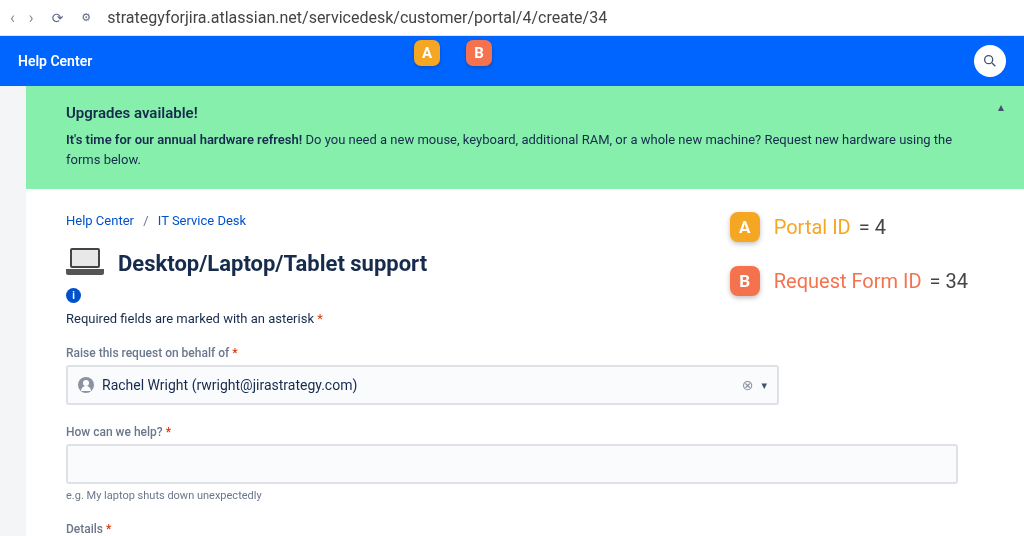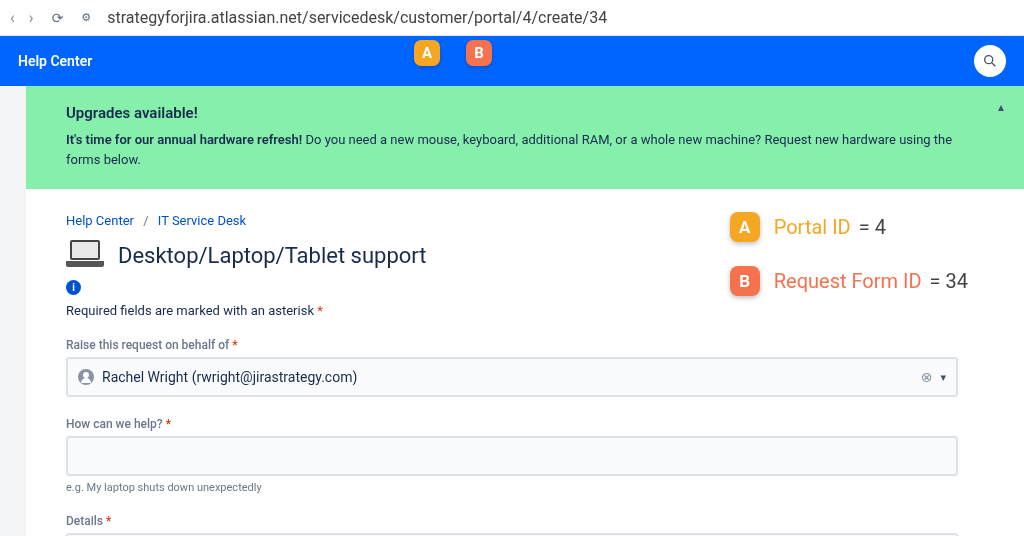--- a/index.html
+++ b/index.html
@@ -14,35 +14,35 @@
 .help-link{color:#fff;font-weight:600;font-size:14px}
 .search-circle{width:32px;height:32px;background:#fff;border-radius:50%;display:flex;align-items:center;justify-content:center;cursor:pointer}
 .search-circle svg{width:16px;height:16px}
 .page-wrap{background:#fff;margin-left:26px;min-height:460px;position:relative}
 .banner{background:#86efac;padding:18px 40px 20px;position:relative}
 .banner h3{color:#172b4d;font-size:15px;font-weight:600;margin-bottom:8px}
 .banner-text{color:#172b4d;font-size:13px;line-height:1.5}
 .banner-text b{font-weight:600}
 .banner-collapse{position:absolute;right:20px;top:14px;color:#42526e;font-size:12px;cursor:pointer}
 .content{padding:24px 40px}
-.breadcrumb{font-size:13px;margin-bottom:12px}
+.breadcrumb{font-size:13px;margin-bottom:20px}
 .breadcrumb a{color:#0052cc;text-decoration:none}
 .breadcrumb .sep{color:#6b778c;margin:0 6px}
 .title-row{display:flex;align-items:center;gap:14px;margin-bottom:10px}
 .laptop-icon{width:38px;height:30px;position:relative}
 .laptop-icon .screen{width:30px;height:20px;border:2px solid #444;background:#e8e8e8;margin:0 auto;border-radius:2px}
 .laptop-icon .base{width:38px;height:6px;background:#555;margin-top:1px;border-radius:0 0 2px 2px}
-h1{color:#172b4d;font-size:22px;font-weight:400}
+h1{color:#172b4d;font-size:22px;font-weight:700}
 .note-row{display:flex;align-items:center;gap:6px;color:#172b4d;font-size:13px;margin-bottom:8px}
 .note-row .info-i{width:15px;height:15px;background:#0052cc;color:#fff;border-radius:50%;font-size:10px;display:flex;align-items:center;justify-content:center;font-weight:700}
 .note-row a{color:#0052cc;text-decoration:none}
 .req-note{font-size:13px;color:#172b4d;margin-bottom:20px}
 .asterisk{color:#de350b}
 .field-label{font-size:12px;color:#6b778c;font-weight:500;margin-bottom:5px}
-.select-box{border:2px solid #dfe1e6;border-radius:3px;height:40px;display:flex;align-items:center;padding:4px 10px;gap:8px;margin-bottom:20px;cursor:pointer;background:#fafbfc;width:892px}
+.select-box{border:2px solid #dfe1e6;border-radius:3px;height:40px;display:flex;align-items:center;padding:4px 10px;gap:8px;margin-bottom:20px;cursor:pointer;background:#fafbfc;width:713px}
 .person-i{width:16px;height:16px;background:#8993a4;border-radius:50%;position:relative;flex-shrink:0}
 .person-i::before{content:"";position:absolute;width:6px;height:6px;background:#fff;border-radius:50%;top:3px;left:5px}
 .person-i::after{content:"";position:absolute;width:10px;height:5px;background:#fff;border-radius:5px 5px 0 0;bottom:2px;left:3px}
 .select-val{flex:1;font-size:14px;color:#172b4d}
 .clear-x{color:#8993a4;font-size:14px;cursor:pointer}
 .chev{color:#42526e;font-size:11px}
 .text-input{border:2px solid #dfe1e6;border-radius:3px;height:40px;width:892px;padding:0 10px;font-size:14px;background:#fafbfc;margin-bottom:5px}
 .hint{font-size:11px;color:#6b778c;margin-bottom:20px}
 .rte{border:2px solid #dfe1e6;border-radius:3px;width:892px;background:#fafbfc}
 .rte-toolbar{height:40px;display:flex;align-items:center;padding:0 14px;gap:4px;color:#42526e;font-size:14px}

